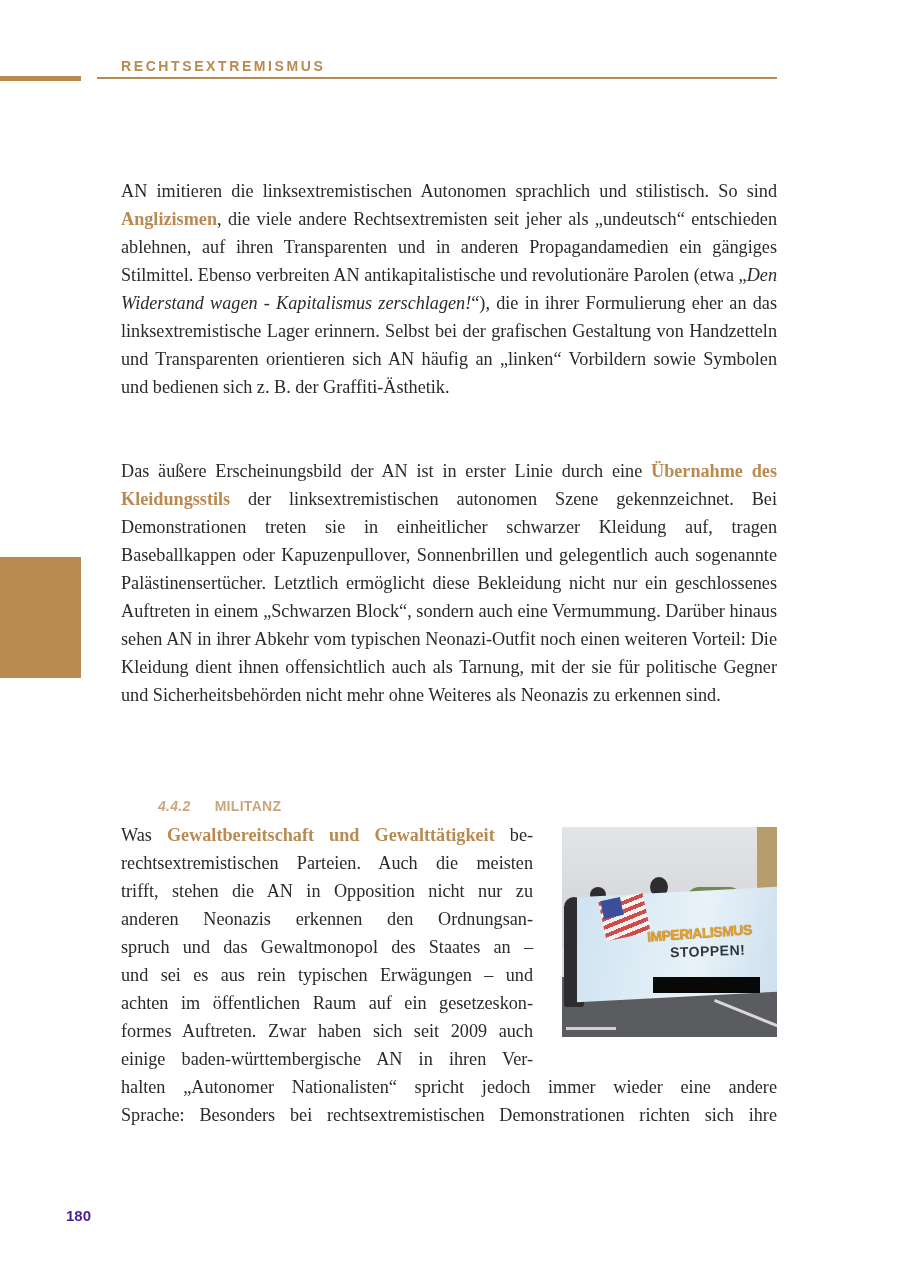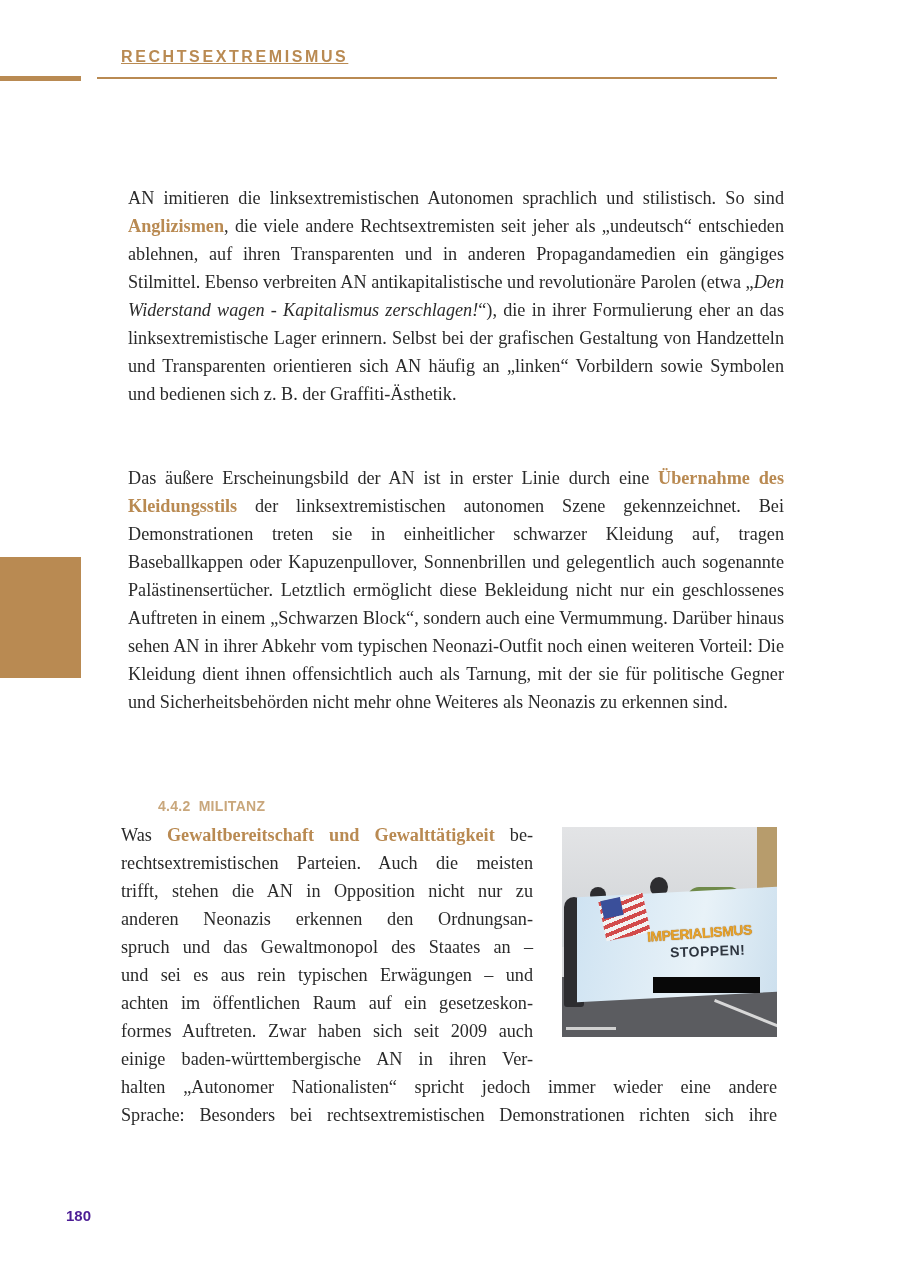--- a/index.html
+++ b/index.html
@@ -3,40 +3,40 @@
 <meta charset="utf-8">
 <style>
   html, body { margin: 0; padding: 0; }
   body {
     width: 900px; height: 1276px; background: #ffffff; position: relative; overflow: hidden;
     font-family: "Liberation Serif", "DejaVu Serif", serif; color: #2a2a2a;
   }
   .hdr-bar-left { position: absolute; left: 0; top: 76px; width: 81px; height: 5px; background: #b98a52; }
   .hdr-line { position: absolute; left: 97px; top: 77px; width: 680px; height: 2px; background: #b98a52; }
   .hdr-title {
-    position: absolute; left: 121px; top: 48px; font-family: "Liberation Sans", "DejaVu Sans", sans-serif;
-    font-weight: bold; font-size: 16px; letter-spacing: 2.6px; color: #b98a52; text-decoration: underline;
+    position: absolute; left: 121px; top: 58px; font-family: "Liberation Sans", "DejaVu Sans", sans-serif;
+    font-weight: bold; font-size: 14px; letter-spacing: 2.6px; color: #b98a52;
   }
   .side-tab { position: absolute; left: 0; top: 557px; width: 81px; height: 121px; background: #b98a52; }
   .page-num {
     position: absolute; left: 66px; top: 1207px; font-family: "Liberation Sans", "DejaVu Sans", sans-serif;
     font-weight: bold; font-size: 15px; color: #4c1d95;
   }
   .para {
     position: absolute; left: 121px; width: 656px; font-size: 18.2px; line-height: 28px;
-    text-align: justify; margin: 7px;
+    text-align: justify; margin: 0;
   }
   .para.p1 { top: 177px; }
   .para.p2 { top: 457px; }
   .hl-b { color: #b98a52; font-weight: bold; }
   .section-head {
     position: absolute; left: 158px; top: 798px; font-family: "Liberation Sans", "DejaVu Sans", sans-serif;
     font-weight: bold; font-size: 14px; color: #c9a77c; letter-spacing: 0.3px;
   }
-  .section-head .num { margin-right: 8px; }
+  .section-head .num { margin-right: 24px; font-style: italic; }
   .wrap-block { position: absolute; left: 121px; top: 821px; width: 656px; font-size: 18.2px; line-height: 28px; }
   .wrap-block .narrow { width: 412px; text-align: justify; }
   .wrap-block .wide { width: 656px; text-align: justify; }
   .line { display: block; text-align: justify; text-align-last: justify; white-space: nowrap; }
   .photo {
     position: absolute; left: 562px; top: 827px; width: 215px; height: 210px; overflow: hidden;
     background: #d9dadc;
   }
   .photo .sky { position: absolute; left: 0; top: 0; width: 100%; height: 120px; background: linear-gradient(#e3e4e6, #cfd2d5); }
   .photo .building { position: absolute; right: 0; top: 0; width: 20px; height: 130px; background: #b79c6c; }

